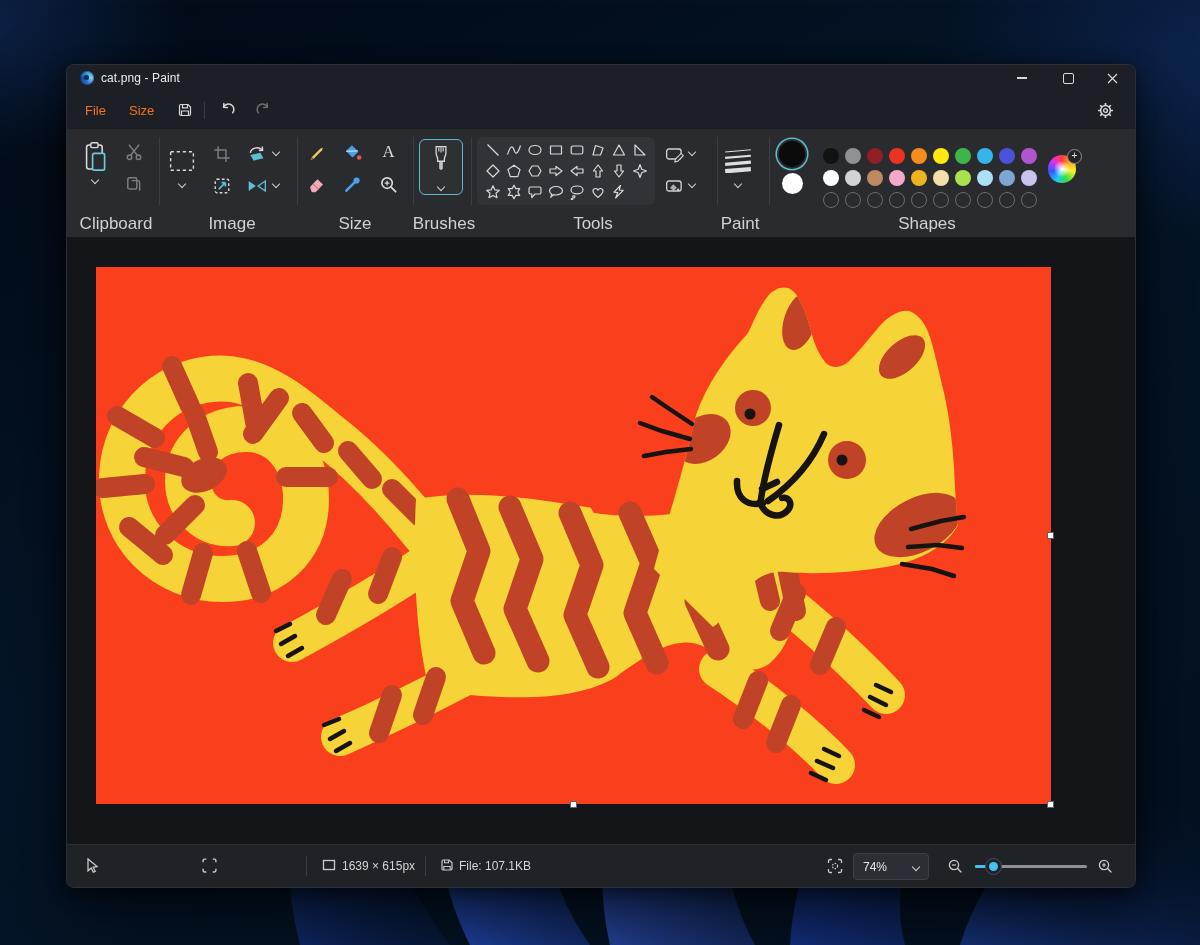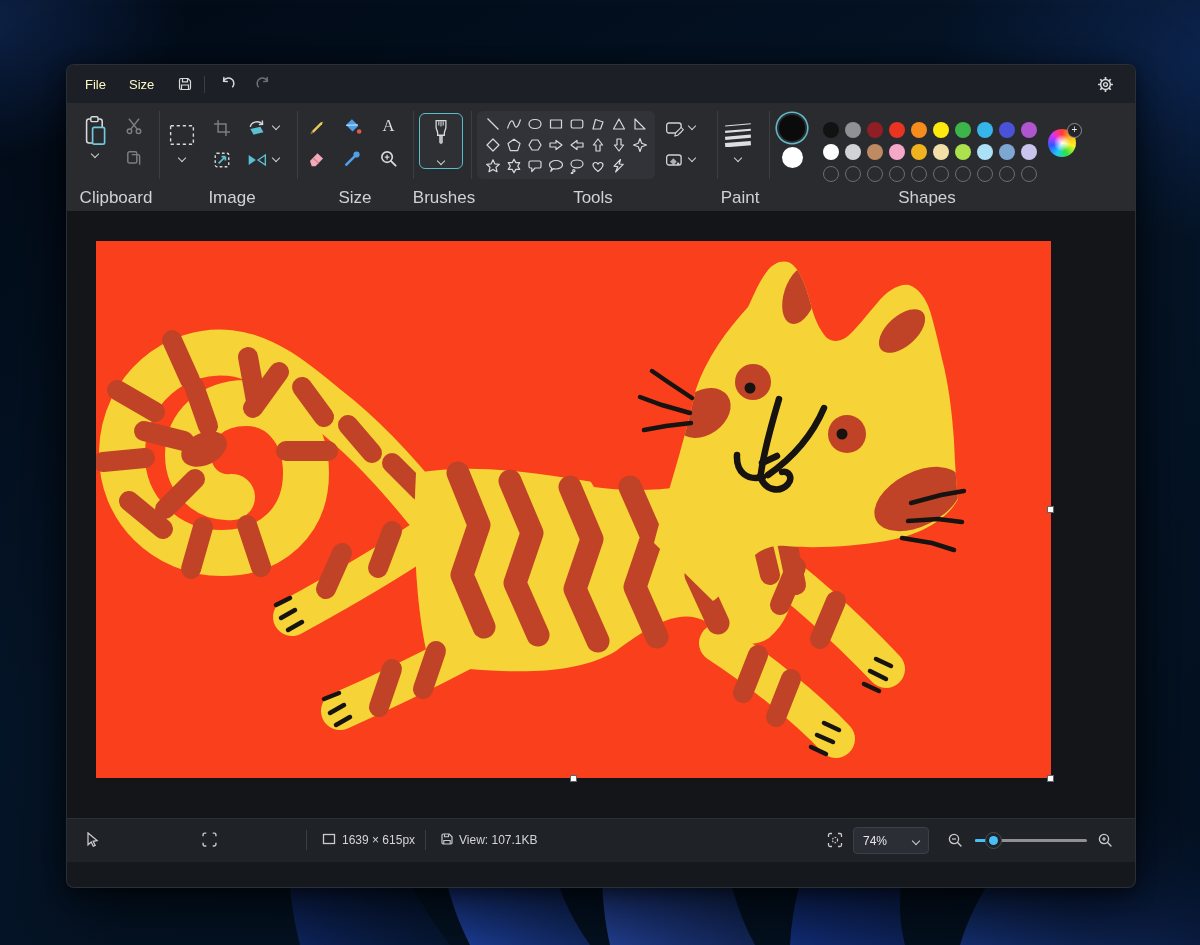--- a/index.html
+++ b/index.html
@@ -25,21 +25,21 @@
   .titlebar .appicon::after{content:"";position:absolute;left:4px;top:4px;width:5px;height:5px;border-radius:50%;background:#0d2f5e;}
   .title-text{position:absolute;left:34px;top:6px;font-size:12px;color:#e9eaec;letter-spacing:.1px;}
   .capbtn{position:absolute;top:0;width:46px;height:26px;display:flex;align-items:center;justify-content:center;}
   .capbtn.min{right:90px}.capbtn.max{right:44px}.capbtn.close{right:0}
   .glyph-min{width:10px;height:1.4px;background:#d7d9db;}
   .glyph-max{width:9px;height:9px;border:1.2px solid #d7d9db;border-radius:2px;}
 
   
   .menubar{position:relative;height:38px;background:#1c2026;}
   .menu-item{position:absolute;top:7px;height:24px;padding:0 10px;display:flex;align-items:center;
-    color:#fef9c3;font-size:13px;border-radius:4px;}
+    color:#f97316;font-size:13px;border-radius:4px;}
   .mi-file{left:8px}.mi-view{left:52px}
   .menu-icon-btn{position:absolute;top:6px;width:28px;height:26px;display:flex;align-items:center;justify-content:center;border-radius:4px;}
   .mb-save{left:104px}.mb-undo{left:146px}.mb-redo{left:182px}
   .menu-sep{position:absolute;left:137px;top:11px;width:1px;height:17px;background:#3a3d43;}
   .mb-settings{position:absolute;right:16px;top:6px;width:28px;height:26px;display:flex;align-items:center;justify-content:center;}
 
   
   .ribbon{position:relative;height:108px;background:#2a2b2f;}
   .rdiv{position:absolute;top:8px;width:1px;height:68px;background:#3c3e43;}
   .rlabel{position:absolute;top:85px;transform:translateX(-50%);font-size:17px;color:#cfd1d4;}
@@ -108,20 +108,35 @@
     </defs>
     <path d="M300 420 C270 300 300 210 400 150 C360 260 390 340 450 420 Z" fill="url(#bg2)" opacity="0.55"></path>
     <path d="M470 420 C390 260 480 120 640 90 C530 200 520 320 590 420 Z" fill="url(#bg1)" opacity="0.8"></path>
     <path d="M610 420 C570 240 690 110 870 100 C740 190 690 300 755 420 Z" fill="url(#bg3)" opacity="0.7"></path>
     <path d="M790 420 C800 260 920 160 1090 170 C950 230 880 320 905 420 Z" fill="url(#bg2)" opacity="0.75"></path>
     <path d="M960 420 C990 320 1080 250 1200 240 L1200 420 Z" fill="url(#bg1)" opacity="0.5"></path>
   </svg>
 
   <div id="win">
 
+    <div class="titlebar">
+      <div class="appicon"></div>
+      <div class="title-text">cat.png - Paint</div>
+      <div class="capbtn min">
+          <div class="glyph-min"></div>
+        </div>
+      <div class="capbtn max">
+          <div class="glyph-max"></div>
+        </div>
+      <div class="capbtn close">
+        <svg width="11" height="11" viewBox="0 0 11 11">
+            <path d="M1 1L10 10M10 1L1 10" stroke="#d7d9db" stroke-width="1.2"></path>
+          </svg>
+      </div>
+    </div>
 
     <div class="menubar">
       <div class="menu-item mi-file">File</div>
       <div class="menu-item mi-view">Size</div>
       <div class="menu-icon-btn mb-save">
         <svg width="16" height="16" viewBox="0 0 16 16">
           <path d="M2.5 4A1.5 1.5 0 014 2.5h7L13.5 5v7A1.5 1.5 0 0112 13.5H4A1.5 1.5 0 012.5 12Z" fill="none" stroke="#d7d9db" stroke-width="1.2"></path>
           <path d="M5.5 2.8v3h5v-3M4.5 13v-4h7v4" fill="none" stroke="#d7d9db" stroke-width="1.2"></path>
         </svg>
       </div>
@@ -590,21 +605,21 @@
       <div class="sb-div" style="left:239px"></div>
       <svg class="sb-icon" style="left:255px" width="14" height="14" viewBox="0 0 14 14">
         <rect x="1.5" y="2.5" width="11" height="9" fill="none" stroke="#c9cbcd" stroke-width="1.3"></rect>
       </svg>
       <div class="sb-text" style="left:275px">1639 × 615px</div>
       <div class="sb-div" style="left:358px"></div>
       <svg class="sb-icon" style="left:373px" width="14" height="14" viewBox="0 0 14 14">
         <path d="M2 3.2A1.2 1.2 0 013.2 2h6L12 4.8V10.8A1.2 1.2 0 0110.8 12H3.2A1.2 1.2 0 012 10.8Z" fill="none" stroke="#c9cbcd" stroke-width="1.2"></path>
         <path d="M4.5 2.2v2.6h4V2.2M3.8 12V8.5h6.4V12" fill="none" stroke="#c9cbcd" stroke-width="1.1"></path>
       </svg>
-      <div class="sb-text" style="left:392px">View: 107.1KB</div>
+      <div class="sb-text" style="left:392px">File: 107.1KB</div>
 
       <svg class="sb-icon" style="left:760px" width="16" height="16" viewBox="0 0 16 16">
         <path d="M1.5 5V3A1.5 1.5 0 013 1.5h2M11 1.5h2A1.5 1.5 0 0114.5 3v2M14.5 11v2A1.5 1.5 0 0113 14.5h-2M5 14.5H3A1.5 1.5 0 011.5 13v-2" fill="none" stroke="#c9cbcd" stroke-width="1.3"></path>
         <circle cx="8" cy="8" r="2.6" fill="none" stroke="#c9cbcd" stroke-width="1.2" stroke-dasharray="1.6 1.3"></circle>
       </svg>
       <div class="zoom-dd">
         <span>74%</span>
         <span class="chev sm"></span>
       </div>
       <svg class="sb-icon" style="left:880px" width="16" height="16" viewBox="0 0 16 16">

